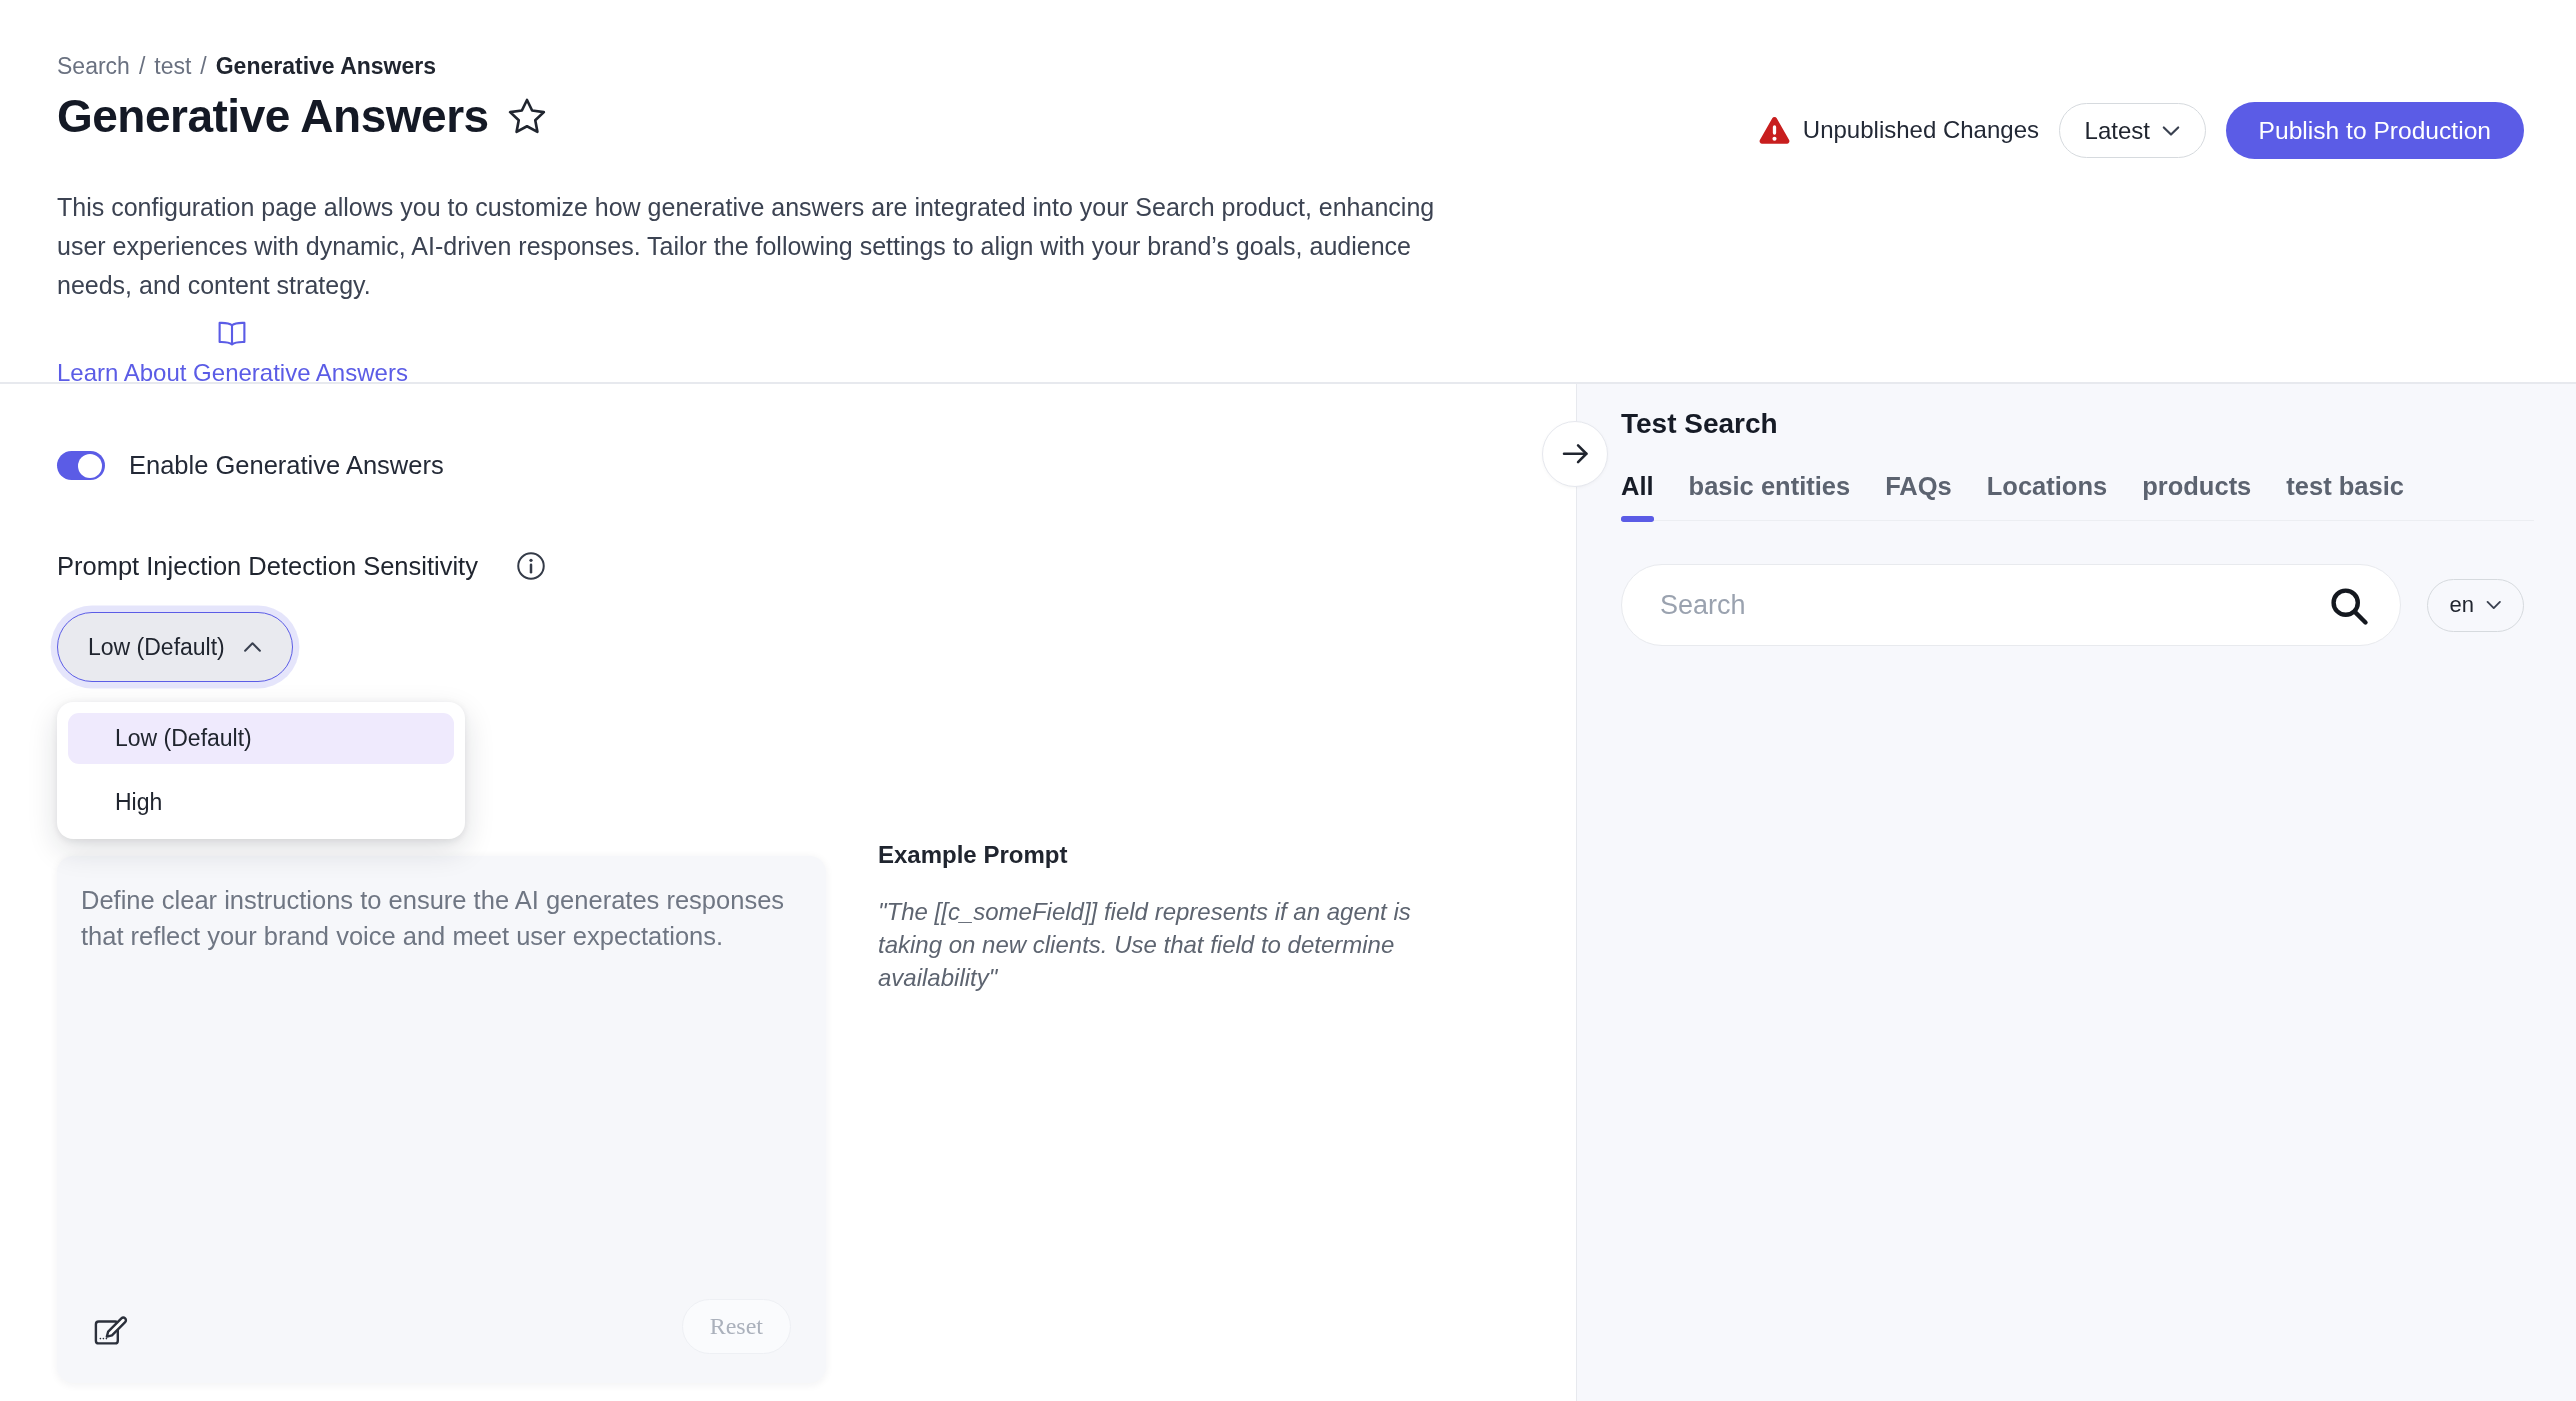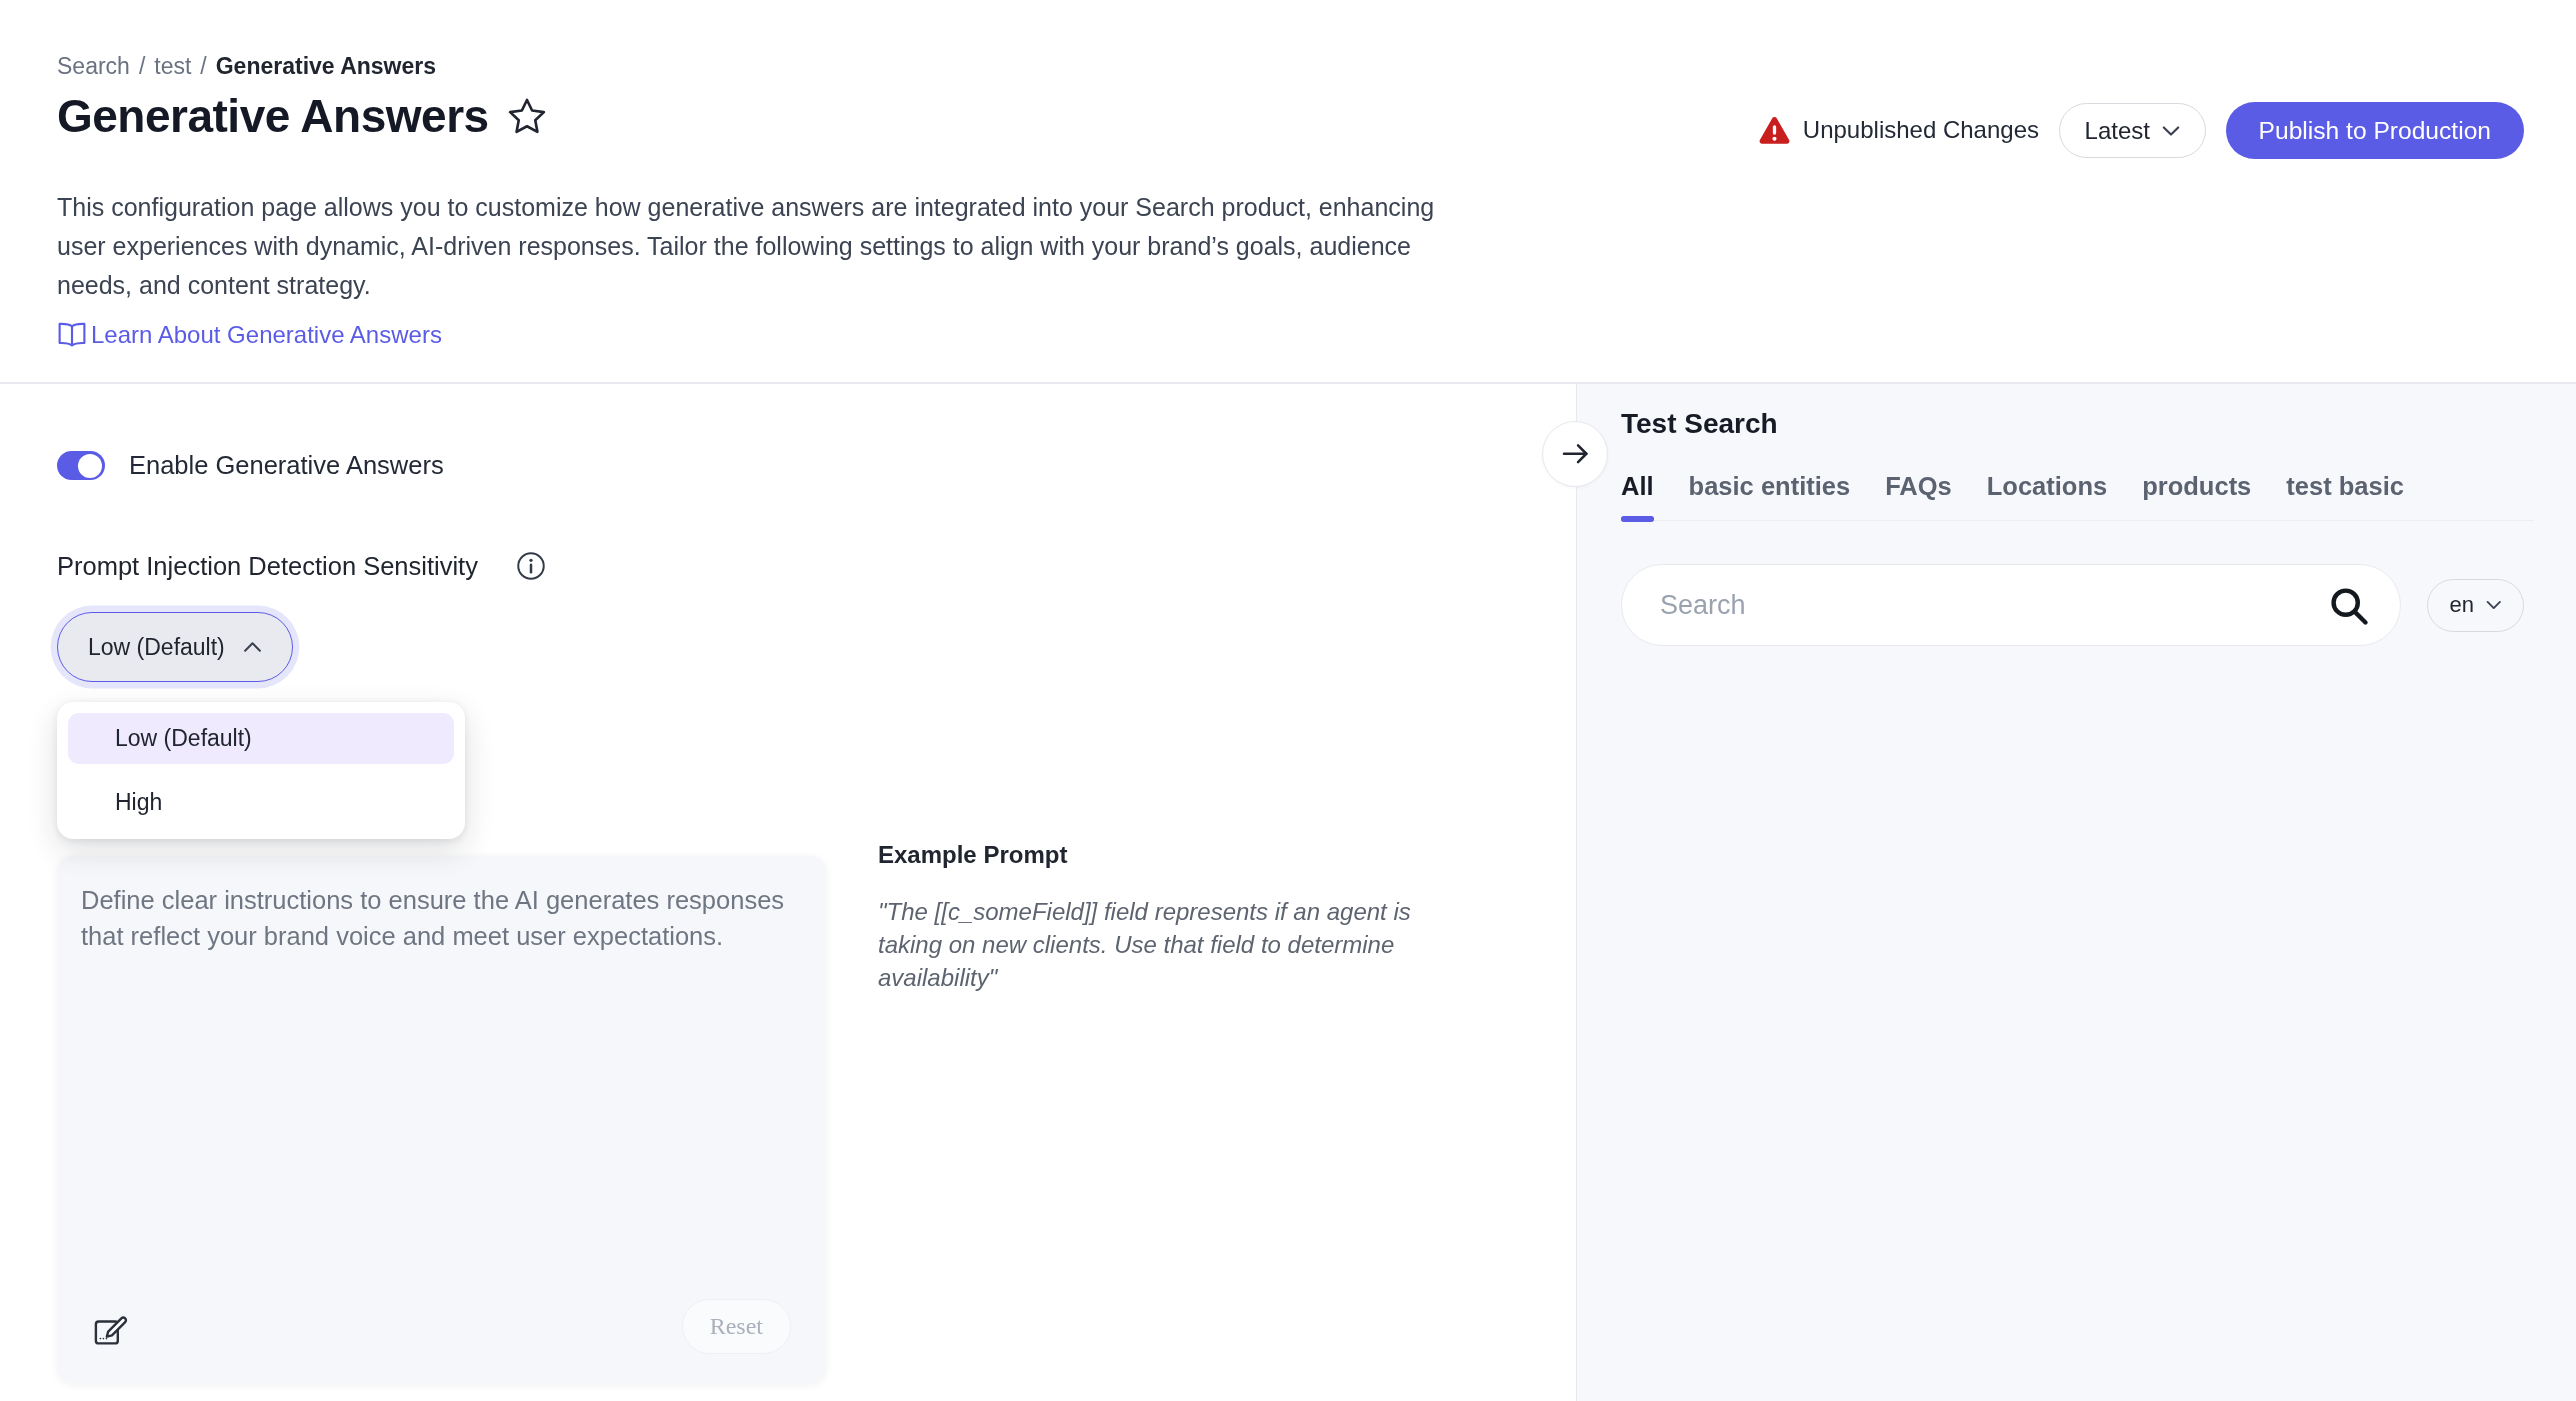--- a/index.html
+++ b/index.html
@@ -27,22 +27,22 @@
   .title-row{position:absolute;left:57px;top:89px;display:flex;align-items:center;gap:18px;}
   .page-title{font-size:46px;font-weight:700;color:#141925;letter-spacing:-0.5px;margin:0;}
   .header-right{position:absolute;right:52px;top:102px;height:57px;display:flex;align-items:center;gap:20px;}
   .status{display:flex;align-items:flex-start;gap:12px;font-size:24px;color:#232936;}
   .version-pill{height:55px;padding:0 24.6px;background:#fff;border:0.9px solid #d6dade;border-radius:911px;
     display:flex;align-items:center;gap:12px;font-size:24px;color:#20252f;cursor:pointer;}
   .publish-btn{height:57px;padding:0 33px;border:none;border-radius:911px;background:var(--accent);
     color:#fff;font-size:24.6px;font-family:inherit;display:flex;align-items:center;cursor:pointer;}
   .description{position:absolute;left:57px;top:188px;width:1432px;margin:0;
     font-size:25px;line-height:39px;color:var(--ink-2);}
-  .learn-link{position:absolute;left:57px;top:321px;display:flex;align-items:center;gap:4px;
-    color:var(--accent);font-size:24px;cursor:pointer;text-decoration:none;}
+  .learn-link{position:absolute;left:57px;top:321px;display:flex;align-items:center;gap:12px;
+    color:var(--accent);font-size:24px;cursor:pointer;text-decoration:none;flex-direction:column;}
   .divider{position:absolute;left:0;top:382px;width:2576px;height:1.8px;background:var(--border);}
   
   .toggle-row{position:absolute;left:57px;top:451px;display:flex;align-items:center;gap:24px;}
   .toggle{width:48px;height:29px;border-radius:14.6px;background:var(--accent);position:relative;cursor:pointer;}
   .toggle .knob{position:absolute;right:2.7px;top:2.7px;width:24px;height:24px;border-radius:50%;background:#fff;}
   .toggle-label{font-size:25.5px;color:#232936;}
   .sensitivity-row{position:absolute;left:57px;top:551px;display:flex;align-items:center;gap:38px;
     font-size:25.5px;color:#20252f;}
   .select-pill{position:absolute;left:57px;top:612px;height:70px;padding:0 30px;
     display:flex;align-items:center;gap:18px;font-size:23px;color:#20252f;

